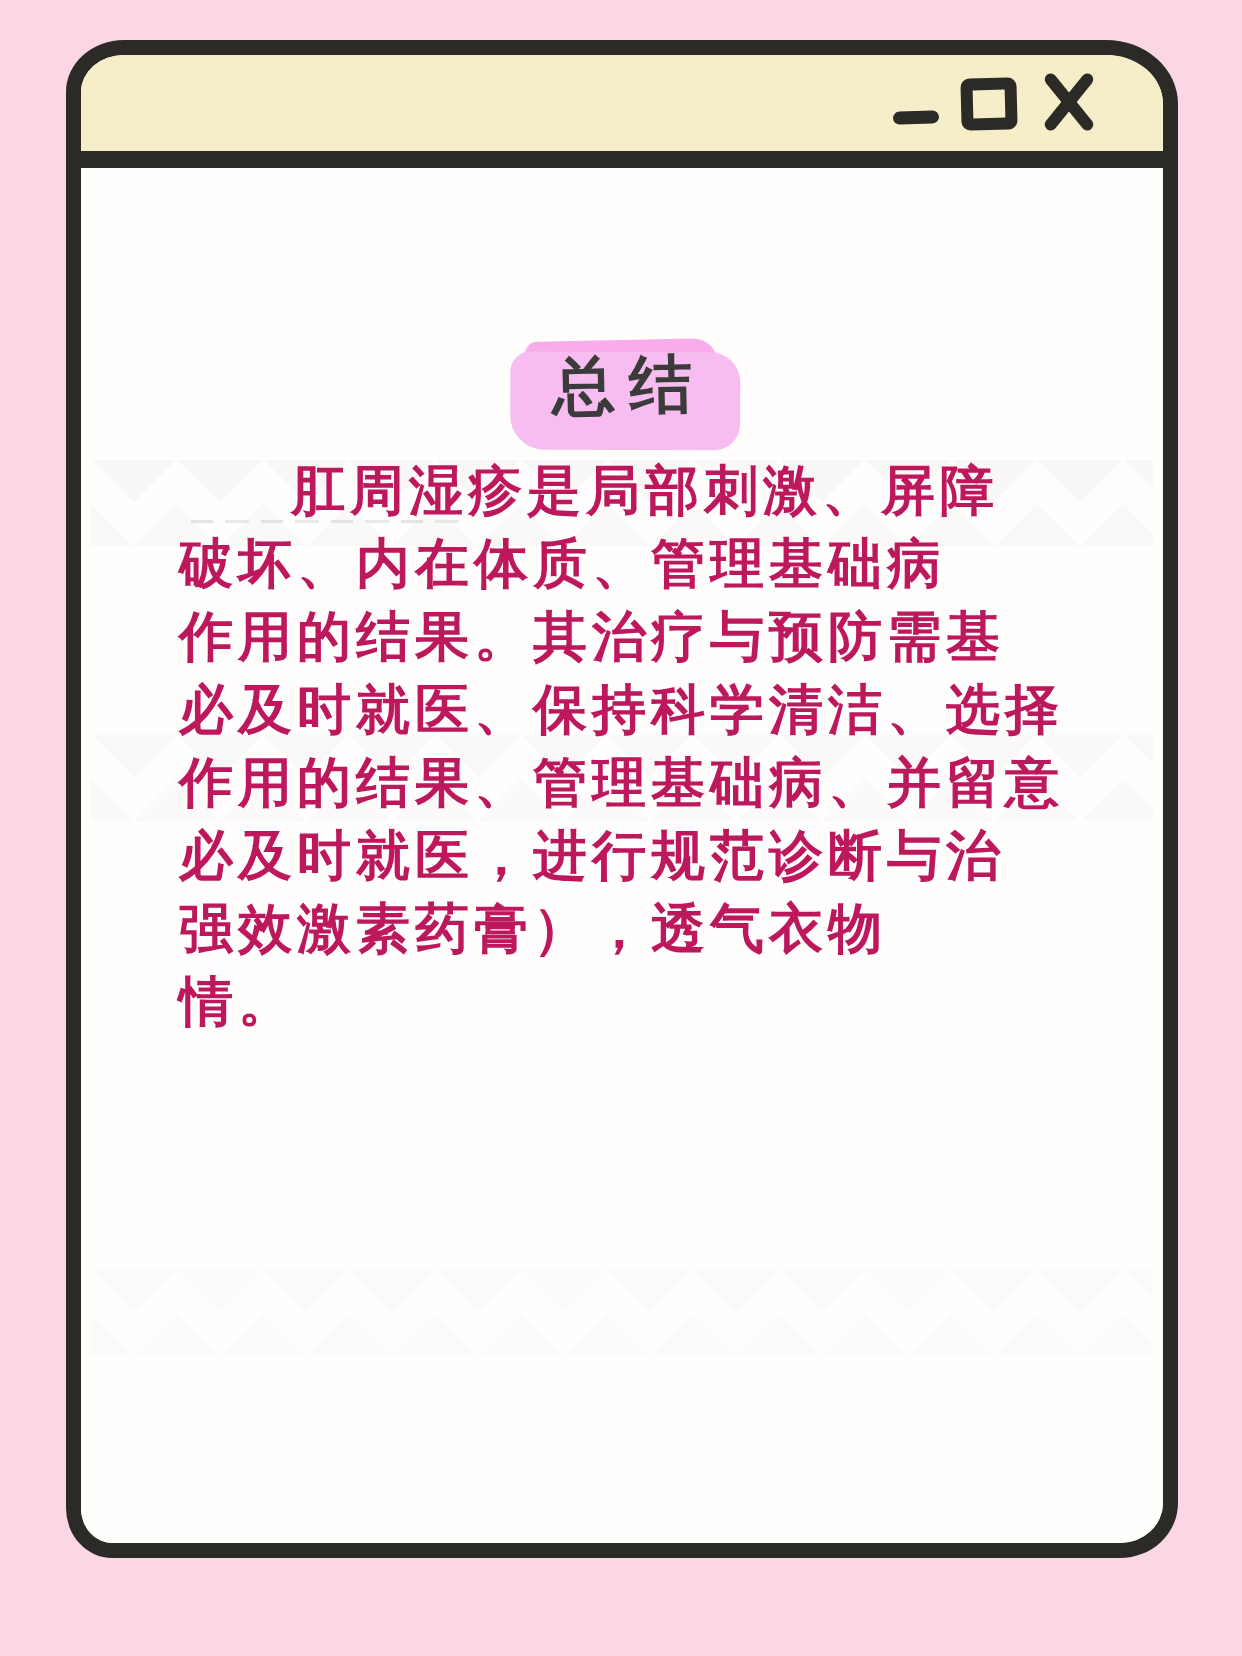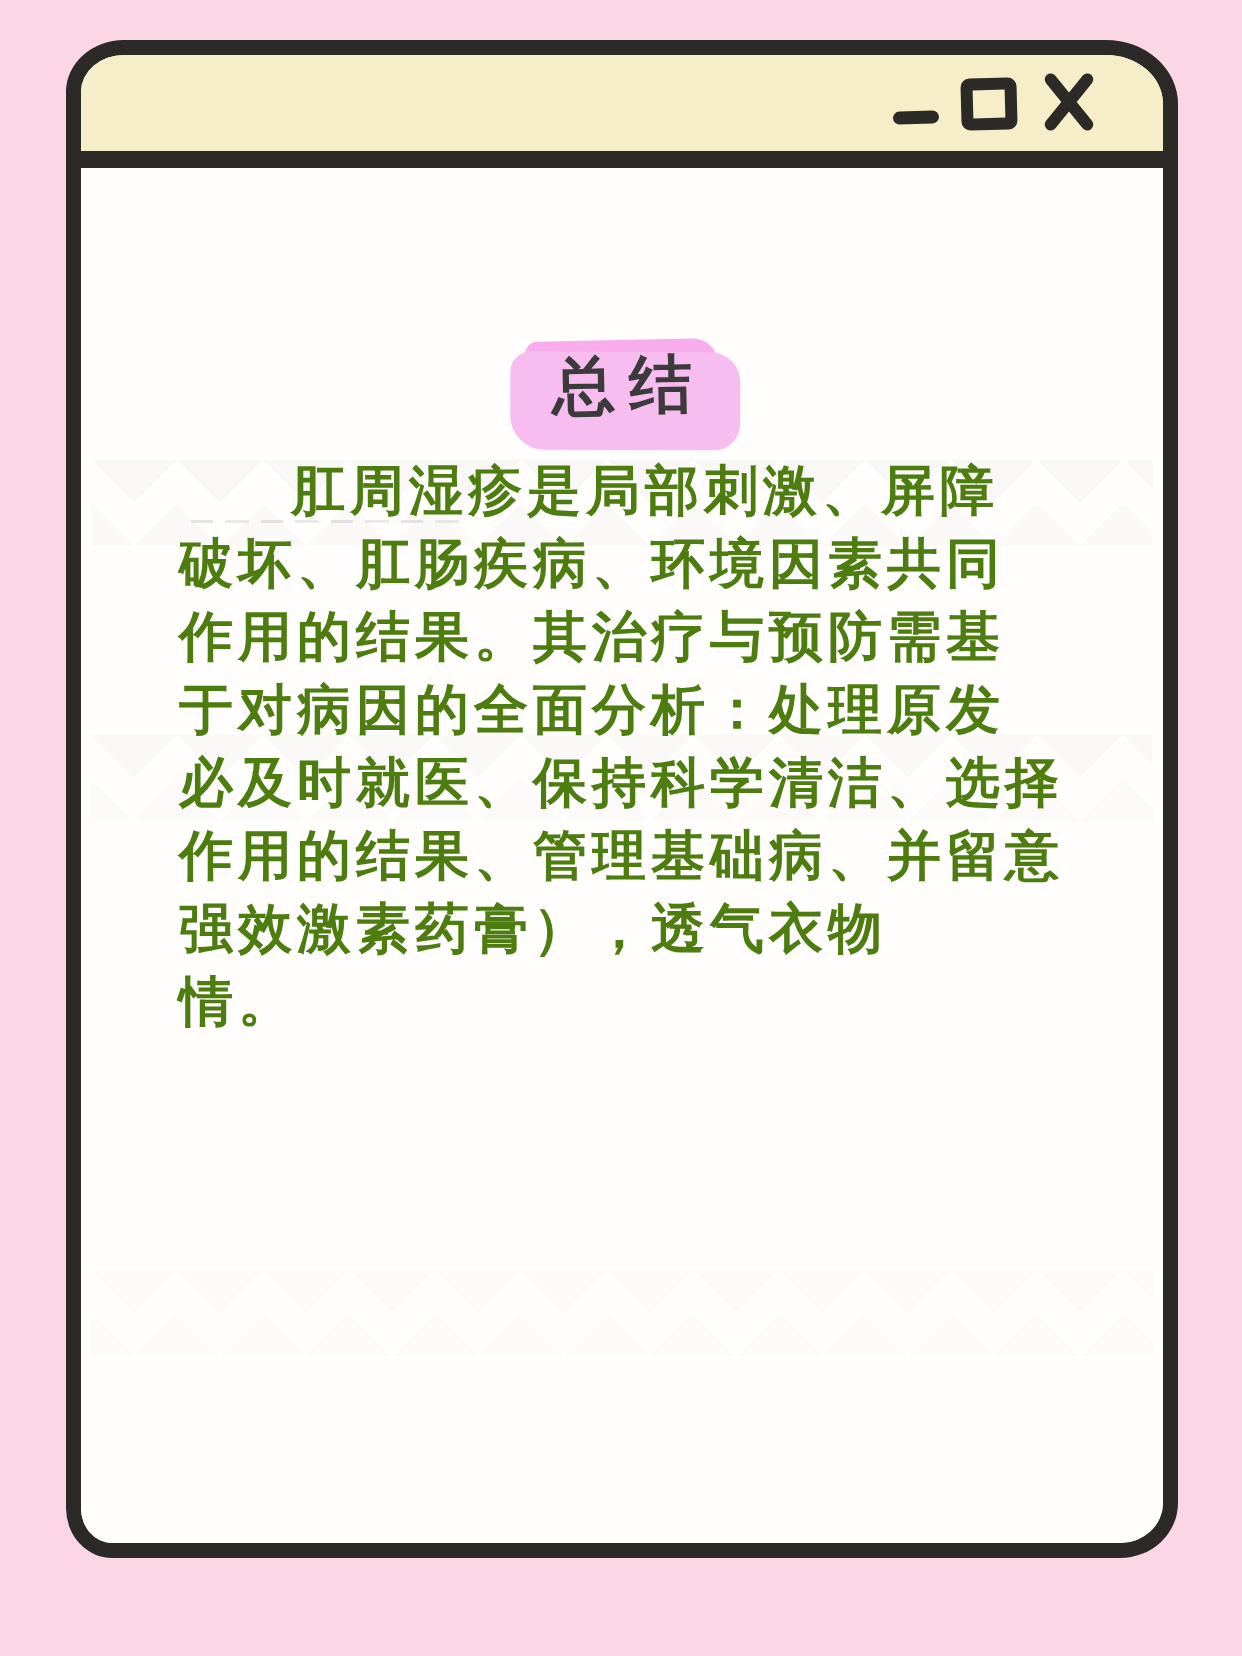--- a/index.html
+++ b/index.html
@@ -157,21 +157,21 @@
     color: #3b3b3b;
   }
 
   
   .body-text {
     position: relative;
     z-index: 2;
     margin-top: 16px;
     padding-left: 98px;
     width: 860px;
-    color: #4d7c0f;
+    color: #be185d;
     font-size: 54px;
     font-weight: bold;
   }
   .body-line {
     line-height: 73px;
     letter-spacing: 5px;
     white-space: nowrap;
   }
   .body-line:first-child {
     text-indent: 112px;
@@ -202,24 +202,24 @@
       <div class="smudge"></div>
 
       <div class="title-row">
         <span class="title-highlight">
           <h1 class="page-title">总结</h1>
         </span>
       </div>
 
       <div class="body-text">
         <div class="body-line">肛周湿疹是局部刺激、屏障</div>
-        <div class="body-line">破坏、肛肠疾病、环境因素共同</div>
+        <div class="body-line">破坏、内在体质、管理基础病</div>
         <div class="body-line">作用的结果。其治疗与预防需基</div>
-        <div class="body-line">于对病因的全面分析：处理原发</div>
         <div class="body-line">必及时就医、保持科学清洁、选择</div>
         <div class="body-line">作用的结果、管理基础病、并留意</div>
+        <div class="body-line">必及时就医，进行规范诊断与治</div>
         <div class="body-line">强效激素药膏），透气衣物</div>
         <div class="body-line">情。</div>
       </div>
     </div>
 
   </div>
 </div>
 
 </body></html>

